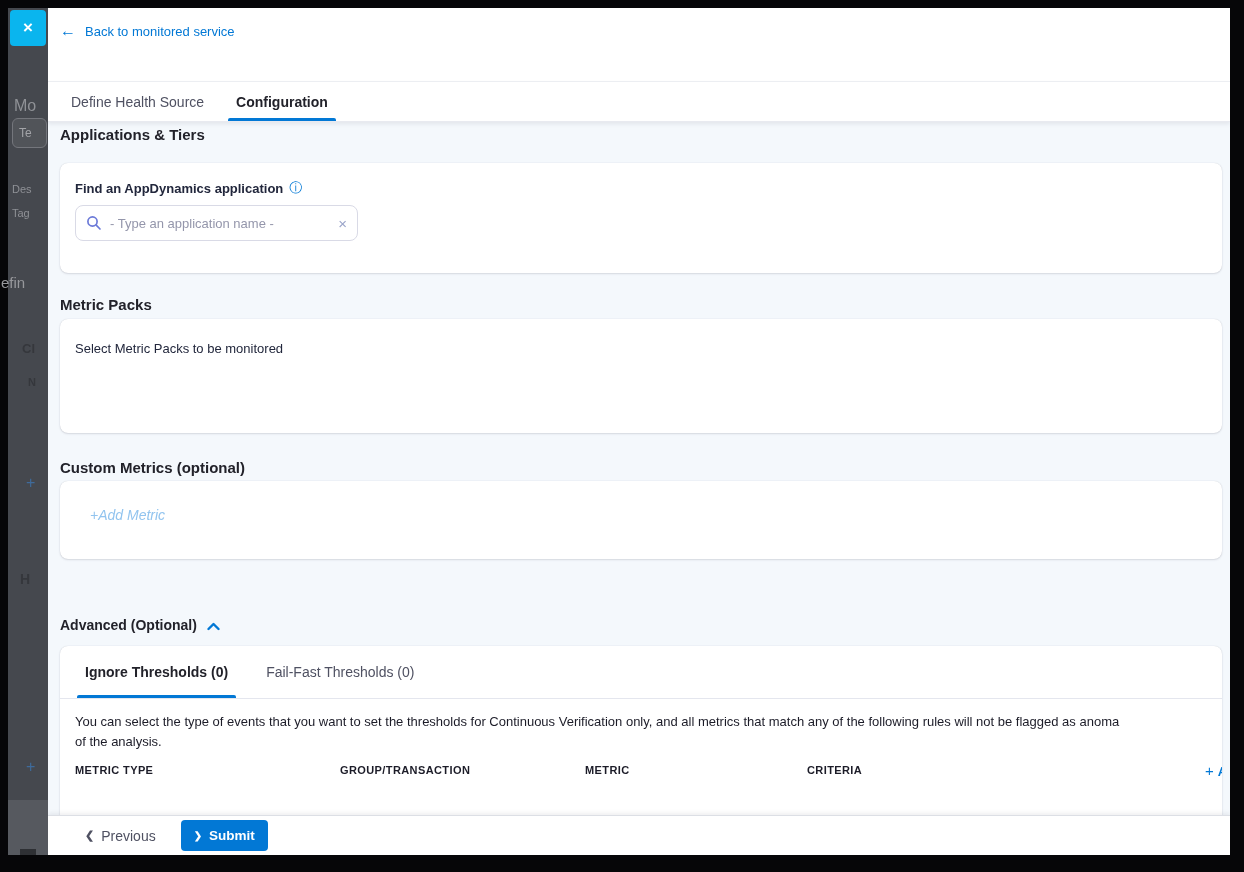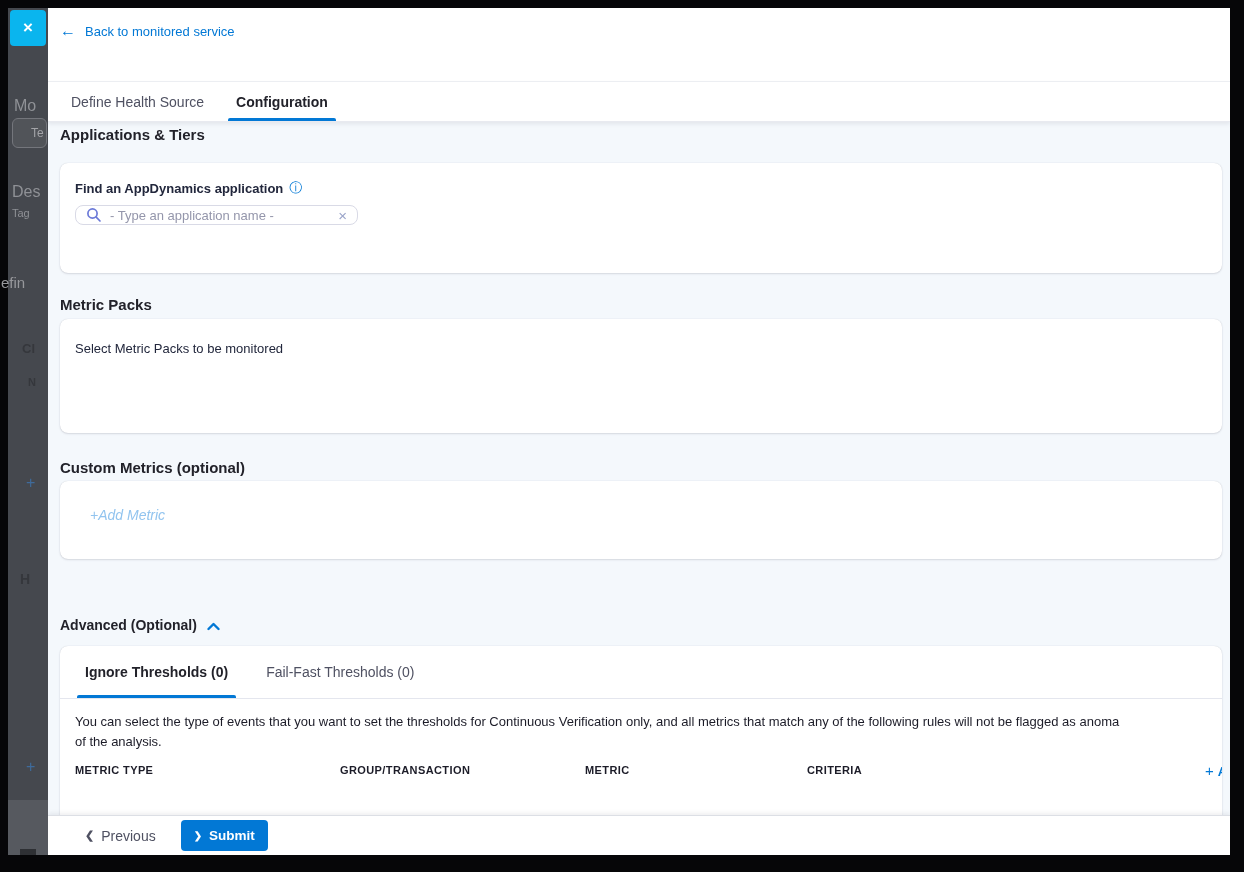--- a/index.html
+++ b/index.html
@@ -4,21 +4,21 @@
 <style>
   * { margin:0; padding:0; box-sizing:border-box; }
   html,body { width:1244px; height:872px; font-family:"Liberation Sans", sans-serif; }
   .frame { position:relative; width:1244px; height:872px; background:#060608; padding:8px 14px 17px 8px; }
   .app { position:relative; width:1222px; height:847px; background:#45484e; overflow:visible; }
 
   
   .backdrop-strip { position:absolute; left:0; top:0; width:40px; height:100%; background:#45484e; z-index:1; }
   .frag { position:absolute; color:#8f9196; font-size:16px; white-space:nowrap; }
   .frag-input { position:absolute; left:4px; top:110px; width:35px; height:30px; border:1px solid #74767c;
-    border-radius:6px; background:#515459; color:#a3a4a8; font-size:12px; line-height:28px; padding-left:18px; }
+    border-radius:6px; background:#515459; color:#a3a4a8; font-size:12px; line-height:28px; padding-left:6px; }
   .frag-heading { position:absolute; left:-7px; top:266px; color:#97989c; font-size:15px; }
   .frag-dark { color:#35373c; font-weight:700; }
   .frag-plus { color:#3f6b9b; font-size:16px; font-weight:400; }
   .strip-footer { position:absolute; left:0; bottom:0; width:100%; height:55px; background:#56595f; }
   .strip-footer-edge { position:absolute; left:12px; bottom:0; width:16px; height:6px; background:#2e3034; }
 
   .close-btn { position:absolute; left:2px; top:2px; width:36px; height:36px; background:#0ab5ee;
     border:none; border-radius:4px; color:#ffffff; font-size:17px; font-weight:700; cursor:pointer;
     display:flex; align-items:center; justify-content:center; z-index:3; }
 
@@ -47,21 +47,21 @@
 
   .card { margin-left:12px; width:1162px; background:#ffffff; border-radius:8px;
     box-shadow:0 0 1px rgba(40,41,61,0.2), 0 1px 2px rgba(96,97,112,0.18); }
   .card1 { margin-top:19px; height:110px; padding:16px 16px 0 15px; }
   .card2 { margin-top:5px; height:114px; padding:22px 16px 0 15px; }
   .card3 { margin-top:4px; height:78px; padding:26px 16px 0 30px;font-style:italic; }
   .card4 { margin-top:12px; height:172px; border-radius:8px 8px 0 0; overflow:hidden; position:relative; }
 
   .field-label { font-size:13px; font-weight:600; color:#22273c; display:flex; align-items:center; gap:6px; }
   .info-icon { color:#0278d5; font-size:13px; font-weight:400; cursor:pointer; }
-  .search-box { margin-top:8px; position:relative; width:283px; height:20px; background:#fff;
+  .search-box { margin-top:8px; position:relative; width:283px; height:36px; background:#fff;
     border:1px solid #d9dae6; border-radius:8px; display:flex; align-items:center; padding:0 10px; }
   .search-box input { flex:1; border:none; outline:none; font-size:13px; color:#22273c; margin:0 8px;
     font-family:"Liberation Sans", sans-serif; background:transparent; }
   .search-box input::placeholder { color:#9496ab; }
   .clear-x { color:#9aa4c9; font-size:15px; cursor:pointer; line-height:1; }
 
   .packs-subtitle { font-size:13px; color:#22273c; }
   .packs-row { margin-top:22px; display:flex; gap:70px; }
   .checkbox-item { display:flex; align-items:center; gap:10px; cursor:pointer; }
   .checkbox { width:16px; height:16px; background:#0278d5; border-radius:3px; display:flex;
@@ -101,21 +101,21 @@
 </style>
 </head>
 <body>
 
 <div class="frame">
   <div class="app">
 
     <div class="backdrop-strip">
       <span class="frag" style="left:6px; top:89px;">Mo</span>
       <span class="frag-input">Te</span>
-      <span class="frag" style="left:4px; top:175px; font-size:16px;">Des</span>
+      <span class="frag" style="left:4px; top:175px; font-size:11px;">Des</span>
       <span class="frag" style="left:4px; top:199px; font-size:11px;">Tag</span>
       <span class="frag-heading">efin</span>
       <span class="frag frag-dark" style="left:14px; top:333px; font-size:13px;">Cl</span>
       <span class="frag frag-dark" style="left:20px; top:368px; font-size:11px;">N</span>
       <span class="frag frag-plus" style="left:18px; top:466px;">+</span>
       <span class="frag frag-dark" style="left:12px; top:563px; font-size:14px;">H</span>
       <span class="frag frag-plus" style="left:18px; top:750px;">+</span>
       <div class="strip-footer"></div>
       <div class="strip-footer-edge"></div>
     </div>

